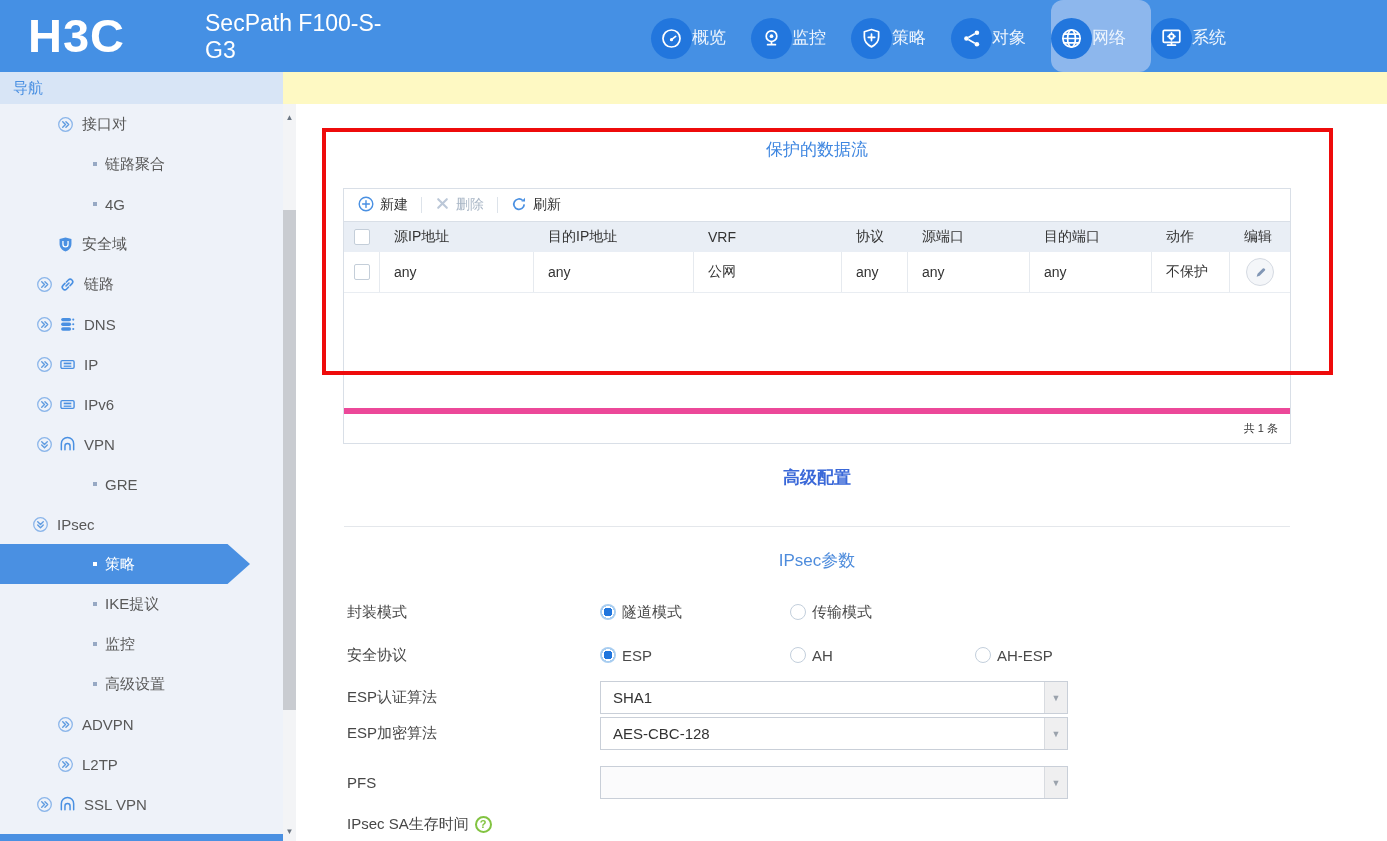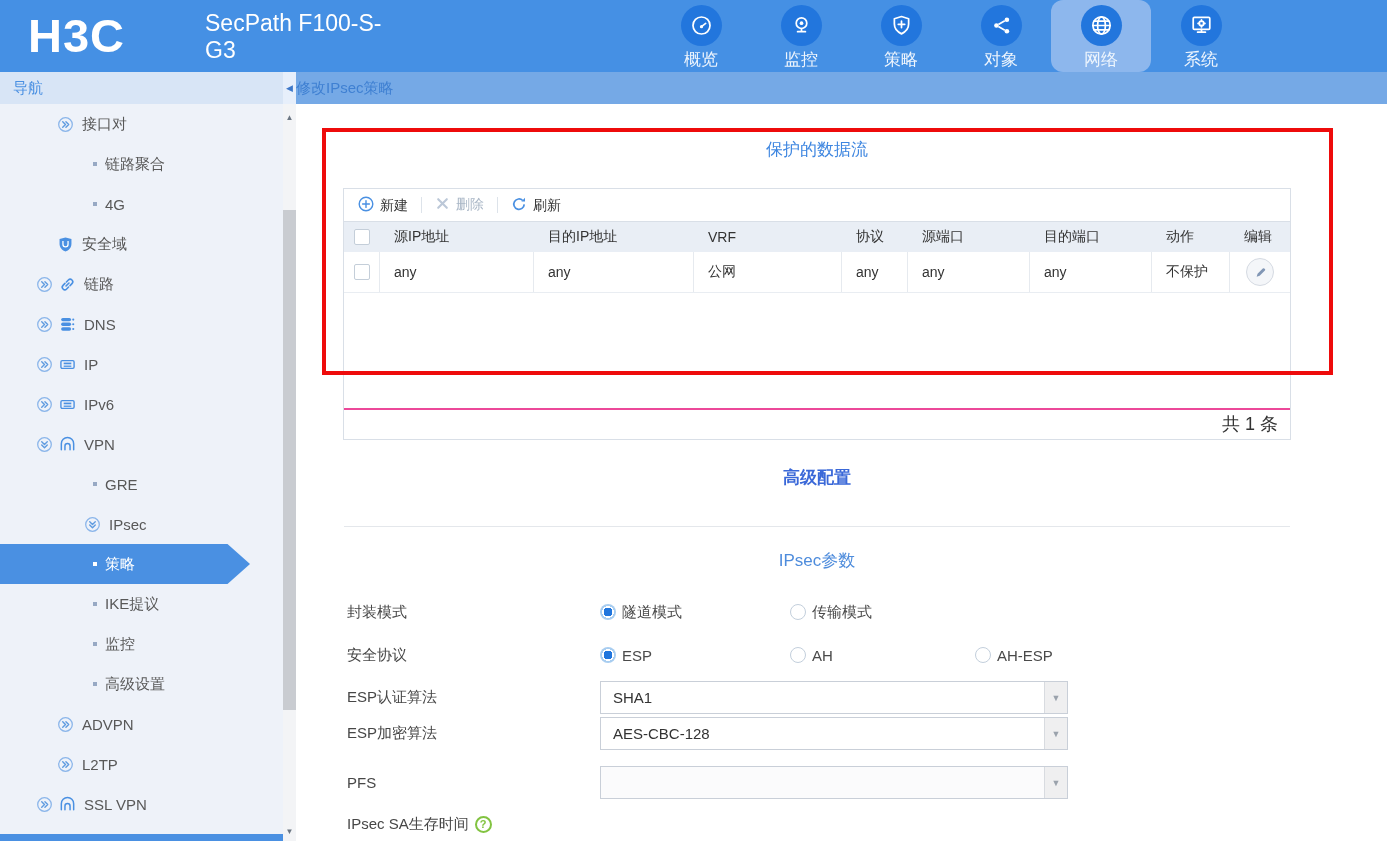--- a/index.html
+++ b/index.html
@@ -4,40 +4,40 @@
 <style>
   html,body{margin:0;padding:0;}
   .page{width:1387px;height:841px;position:relative;overflow:hidden;background:#fef9c3;
         font-family:"Liberation Sans",sans-serif;-webkit-font-smoothing:antialiased;}
 
   
   .header{position:absolute;left:0;top:0;width:1387px;height:72px;background:#4590e4;}
   .logo{position:absolute;left:28px;top:8px;font-size:47px;font-weight:800;color:#fff;letter-spacing:1px;}
   .product{position:absolute;left:205px;top:10px;width:185px;font-size:23px;line-height:27px;color:#fff;font-weight:400;}
   .topnav{position:absolute;left:651px;top:0;height:72px;display:flex;}
-  .nav-item{width:100px;height:72px;display:flex;flex-direction:column;align-items:center;justify-content:flex-start;cursor:pointer;}
+  .nav-item{width:100px;height:72px;display:flex;flex-direction:row;align-items:center;justify-content:flex-start;cursor:pointer;}
   .nav-item.active{background:#8db7ed;border-radius:12px;}
   .nav-circle{margin-top:5px;width:41px;height:41px;border-radius:50%;background:#2276dd;display:flex;align-items:center;justify-content:center;}
   .nav-label{margin-top:2px;font-size:17px;color:#eef5fd;}
 
   
-  .subheader{position:absolute;left:0;top:72px;width:1387px;height:32px;display:flex;}
+  .subheader{position:absolute;left:0;top:72px;width:1387px;height:32px;display:flex;flex-direction:column;}
   .nav-panel-title{width:283px;height:32px;background:#d8e5f6;color:#4a90e2;font-size:15px;line-height:32px;padding-left:13px;box-sizing:border-box;}
   .collapse-btn{width:13px;height:32px;background:#e7effb;color:#3e78c9;font-size:9px;line-height:32px;text-align:center;cursor:pointer;}
   .page-tab-strip{flex:1;height:32px;background:#75a9e6;}
   .page-tab{display:inline-block;color:#3f80d2;font-size:15px;line-height:32px;padding-left:0;}
 
   
   .body{position:absolute;left:0;top:104px;width:1387px;height:737px;display:flex;}
   .sidebar{width:283px;height:737px;background:#eef2f9;position:relative;overflow:hidden;flex:none;}
   .side-item{height:40px;display:flex;align-items:center;position:relative;cursor:pointer;color:#585858;font-size:15px;}
   .side-item .lab{margin-left:8px;position:relative;z-index:2;}
   .side-item.lvl1{padding-left:36px;}
   .side-item.lvl2{padding-left:57px;}
-  .side-item.lvl2b{padding-left:84px;align-items:center;}
+  .side-item.lvl2b{padding-left:32px;align-items:center;}
   .side-item.lvl3{padding-left:93px;}
   .exp-ico,.type-ico{display:inline-flex;width:17px;height:17px;position:relative;z-index:2;}
   .type-ico{margin-left:6px;}
   .dot{width:4px;height:4px;background:#97a9c4;display:inline-block;position:relative;z-index:2;}
   .side-item.selected .lab{color:#fff;}
   .side-item.selected .dot{background:#fff;}
   .sel-bg{position:absolute;left:0;top:0;width:250px;height:40px;background:#4a90e2;z-index:1;
           clip-path:polygon(0 0,91% 0,100% 50%,91% 100%,0 100%);}
   .side-bottom-strip{position:absolute;left:0;bottom:0;width:283px;height:7px;background:#4a90e2;z-index:3;}
 
@@ -50,34 +50,34 @@
   .main{flex:1;position:relative;background:#fff;height:737px;}
   .red-highlight{position:absolute;left:26px;top:24px;width:1011px;height:247px;border:4px solid #ee0b0b;box-sizing:border-box;z-index:9;pointer-events:none;}
   .sec-title{position:absolute;left:47px;width:948px;text-align:center;}
   .t1{top:34px;color:#3e86e0;font-size:17px;}
   .t2{top:362px;color:#3a68d8;font-size:17px;font-weight:bold;cursor:pointer;}
   .t3{top:445px;color:#4e8cdc;font-size:17px;}
   .divider{position:absolute;left:48px;top:422px;width:946px;height:1px;background:#e4e7eb;}
 
   .table-box{position:absolute;left:47px;top:84px;width:948px;border:1px solid #d9dfe7;box-sizing:border-box;background:#fff;}
   .toolbar{height:33px;border-bottom:1px solid #d9dfe7;display:flex;align-items:center;padding-left:10px;box-sizing:border-box;}
-  .tb-btn{display:inline-flex;align-items:flex-end;gap:6px;font-size:14px;color:#333;cursor:pointer;padding:0 4px;}
+  .tb-btn{display:inline-flex;align-items:center;gap:6px;font-size:14px;color:#333;cursor:pointer;padding:0 4px;}
   .tb-btn.disabled{color:#a9b6c6;cursor:default;}
   .vsep{width:1px;height:16px;background:#dde3ea;margin:0 9px;}
   .t-head{height:30px;background:#e9eef5;display:flex;align-items:center;font-size:14px;color:#333;}
   .t-head .hc{padding-left:14px;box-sizing:border-box;white-space:nowrap;overflow:hidden;}
   .t-head .hc.c0{padding-left:0;display:flex;justify-content:center;}
   .t-row{height:40px;display:flex;align-items:stretch;font-size:14px;color:#333;border-bottom:1px solid #e9edf2;}
   .t-row .dc{padding-left:14px;box-sizing:border-box;display:flex;align-items:center;border-right:1px solid #e6eaef;}
   .t-row .dc:last-child{border-right:none;}
   .t-row .dc.c0{padding-left:0;justify-content:center;}
   .checkbox{width:14px;height:14px;border:1px solid #c4ced9;border-radius:2px;background:#fff;display:inline-block;cursor:pointer;}
   .edit-btn{width:26px;height:26px;border-radius:50%;border:1px solid #d5dae2;background:#f4f6f9;display:flex;align-items:center;justify-content:center;cursor:pointer;}
   .t-empty{height:115px;}
-  .t-foot{height:29px;border-top:2px solid #ec4899;font-size:18px;color:#333;text-align:right;line-height:29px;padding-right:12px;}
+  .t-foot{height:29px;border-top:6px solid #ec4899;font-size:11px;color:#333;text-align:right;line-height:29px;padding-right:12px;}
 
   
   .form-row{position:absolute;left:51px;right:20px;display:flex;align-items:center;}
   .f-label{width:253px;font-size:15px;color:#474747;flex:none;display:flex;align-items:center;}
   .f-controls{position:relative;flex:1;height:100%;display:flex;align-items:center;}
   .radio-opt{position:absolute;display:flex;align-items:center;gap:6px;font-size:15px;color:#4a4a4a;cursor:pointer;}
   .radio{width:16px;height:16px;border-radius:50%;box-sizing:border-box;}
   .radio.off{border:1px solid #c3cfdc;background:#fff;}
   .radio.on{background:radial-gradient(circle,#2176dd 0 4.5px,#ffffff 4.5px 6px,#a8cdf0 6px 8px);}
   .select{width:468px;height:33px;border:1px solid #c9cfd8;box-sizing:border-box;display:flex;background:#fff;cursor:pointer;}

